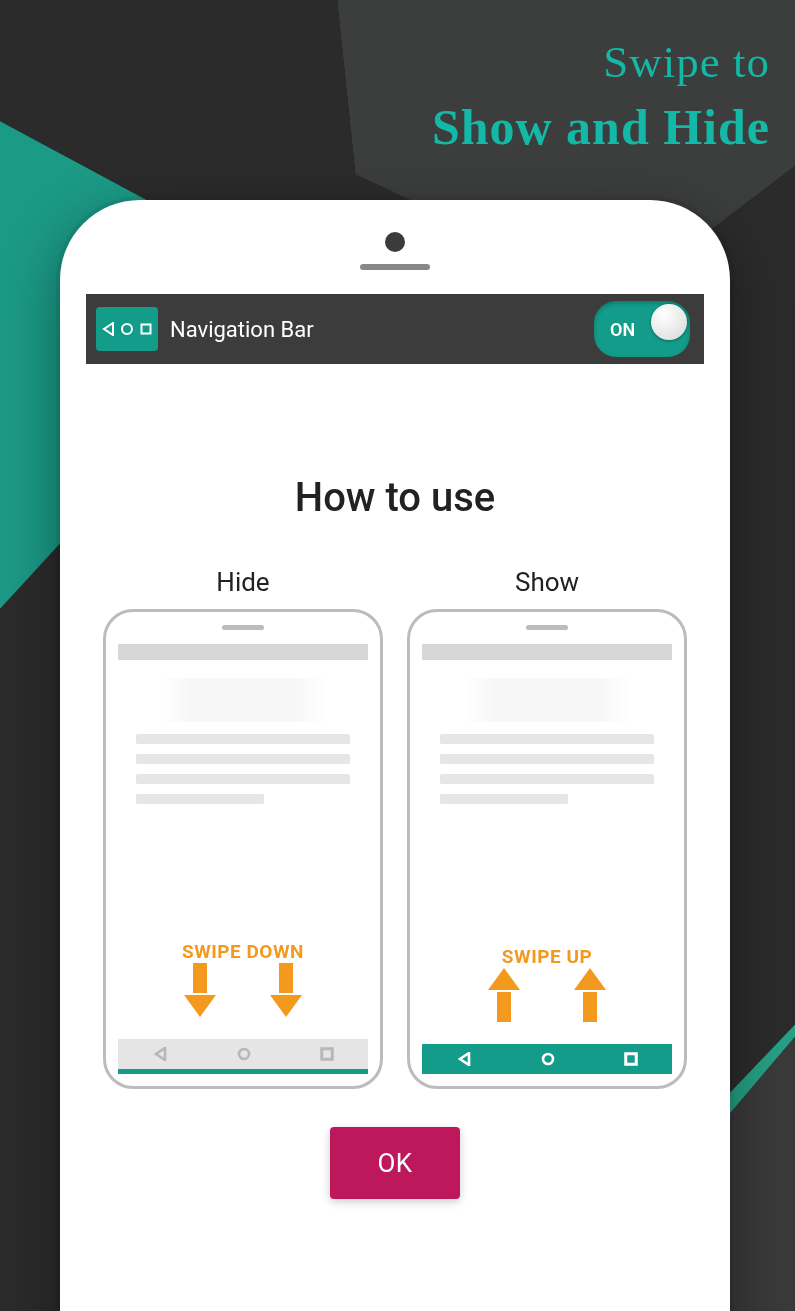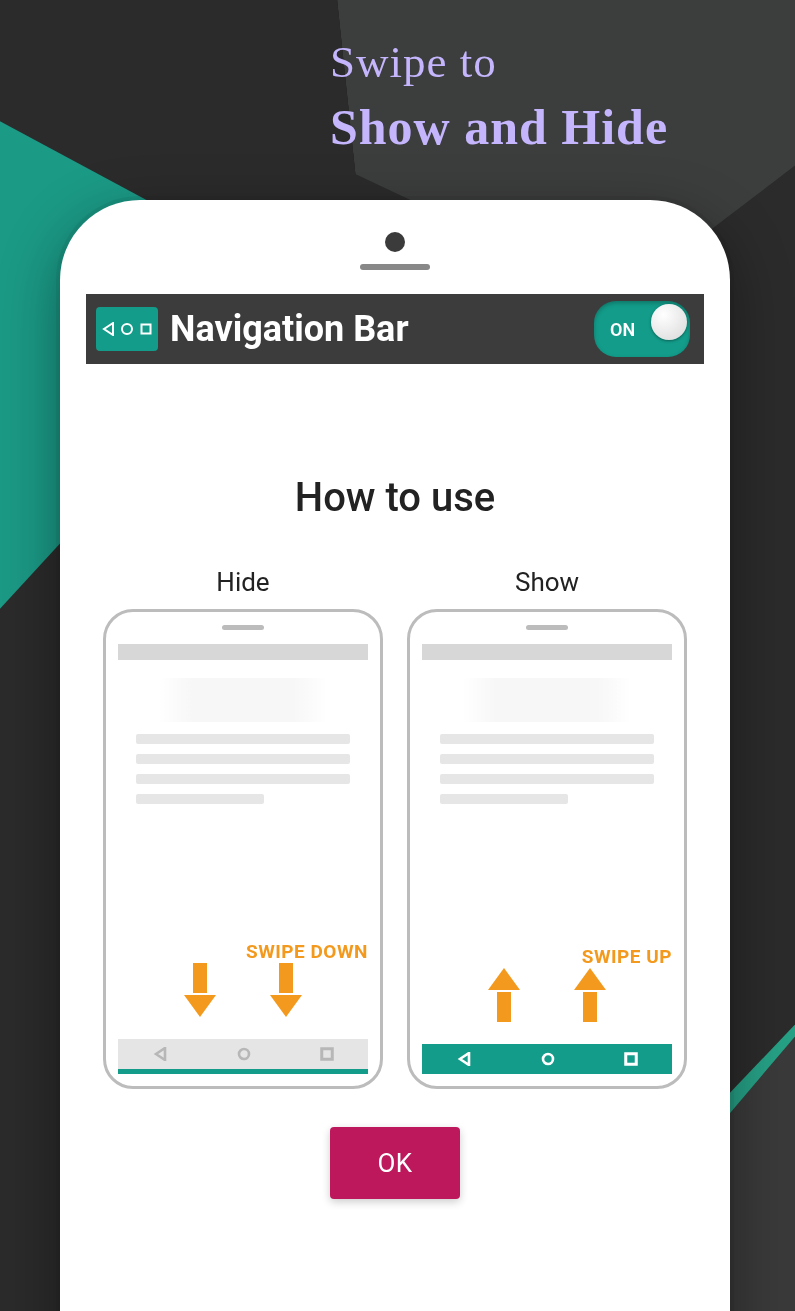--- a/index.html
+++ b/index.html
@@ -27,21 +27,21 @@
     background: #26a186;
     clip-path: polygon(100% 0, 100% 100%, 0 100%);
   }
   .t-br2 {
     bottom: -30px; right: -30px; width: 320px; height: 340px;
     background: #3a3a3a;
     clip-path: polygon(100% 0, 100% 100%, 10% 100%);
   }
 
   
-  .hero { position: absolute; top: 36px; left: 330px; width: 440px; text-align: left; color: #c4b5fd; font-family: Georgia, "Times New Roman", serif; }
+  .hero { position: absolute; top: 36px; left: 330px; width: 440px; text-align: right; color: #14b8a6; font-family: Georgia, "Times New Roman", serif; }
   .hero-line1 { font-size: 45px; letter-spacing: 1px; font-weight: 400; }
   .hero-line2 { font-size: 50px; letter-spacing: 1px; font-weight: 700; margin-top: 10px; }
 
   
   .phone {
     position: absolute;
     top: 200px; left: 60px;
     width: 670px; height: 1200px;
     background: #fff;
     border-radius: 80px 80px 0 0;
@@ -67,21 +67,21 @@
     height: 70px; background: #3c3c3c; display: flex; align-items: center;
     padding: 0 14px 0 10px; color: #fff;
   }
   .nav-btn {
     width: 62px; height: 44px; border-radius: 4px;
     background: #139c8a;
     display: flex; align-items: center; justify-content: center; gap: 6px;
     margin-right: 12px;
   }
   .nav-btn svg { stroke: #fff; fill: none; stroke-width: 2; }
-  .appbar-title { font-size: 36px; font-weight: 700; flex: 1; }
+  .appbar-title { font-size: 22px; font-weight: 400; flex: 1; }
   .toggle {
     width: 96px; height: 56px; border-radius: 22px; background: #139c8a;
     position: relative; display: flex; align-items: center;
     padding-left: 16px; color: #fff; font-size: 18px; font-weight: 600;
     box-shadow: inset 0 2px 4px rgba(0,0,0,.25);
   }
   .toggle-knob {
     position: absolute; right: 3px; top: 3px;
     width: 36px; height: 36px; border-radius: 50%;
     background: radial-gradient(circle at 35% 30%, #fff, #d8d8d8);
@@ -119,21 +119,21 @@
   .mini-title-ghost {
     height: 44px; margin: 0 22px 12px;
     background: linear-gradient(90deg, rgba(0,0,0,0) 0, rgba(0,0,0,.03) 20%, rgba(0,0,0,.03) 80%, rgba(0,0,0,0) 100%);
     border-radius: 4px;
   }
   .ghost-line { height: 10px; background: #e6e6e6; border-radius: 2px; margin: 10px 0; }
   .ghost-line.short { width: 60%; }
 
   .swipe-label {
     position: absolute; left: 0; right: 0; bottom: 76px;
-    text-align: right; color: #f39a1e; font-weight: 700; font-size: 19px; letter-spacing: .5px;
+    text-align: center; color: #f39a1e; font-weight: 700; font-size: 19px; letter-spacing: .5px;
   }
   .arrows { position: absolute; left: 0; right: 0; bottom: 22px; display: flex; justify-content: center; gap: 56px; }
   .arrow { width: 30px; height: 54px; position: relative; }
   .arrow .shaft { position: absolute; left: 50%; transform: translateX(-50%); width: 14px; height: 30px; background: #f39a1e; }
   .arrow .head  { position: absolute; left: 50%; transform: translateX(-50%); width: 0; height: 0; border-left: 16px solid transparent; border-right: 16px solid transparent; }
   .arrow.down .shaft { top: 0; }
   .arrow.down .head  { bottom: 0; border-top: 22px solid #f39a1e; }
   .arrow.up   .shaft { bottom: 0; }
   .arrow.up   .head  { top: 0;    border-bottom: 22px solid #f39a1e; }
 

